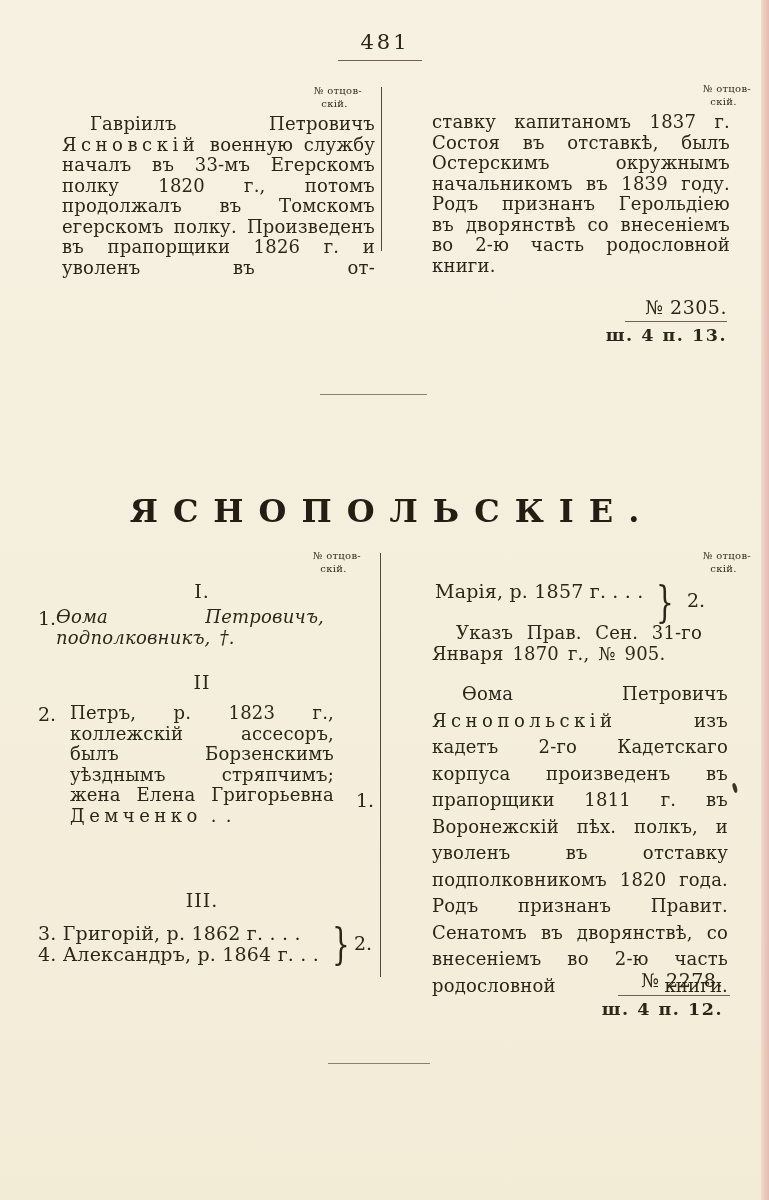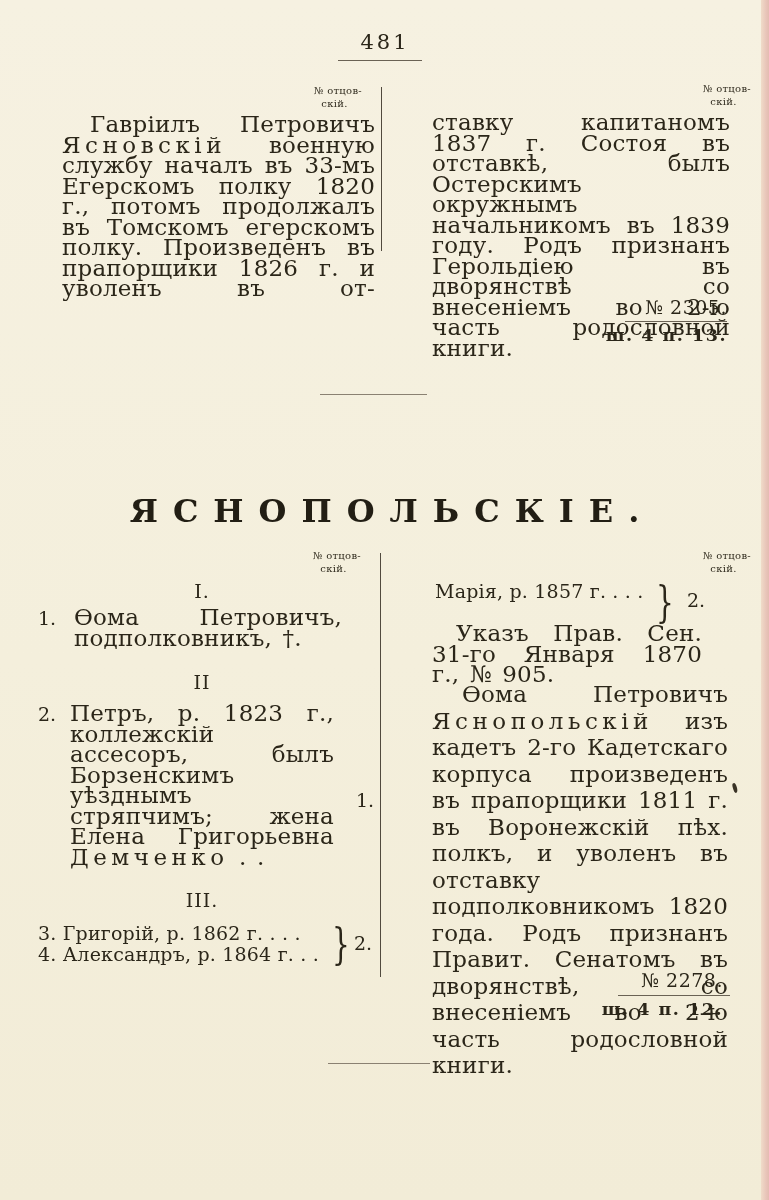--- a/index.html
+++ b/index.html
@@ -20,21 +20,21 @@
     position:absolute; top:0; right:0; width:8px; height:1200px;
     background:linear-gradient(90deg,#f0dcc9 0%, #e9c6ba 60%, #e3bcb1 100%);
   }
   .pagenum { font-size:21px; letter-spacing:3px; text-align:center; }
   .hrule { height:1px; background:#6a6254; }
   .hrule.faint { background:#8a8172; }
   .vrule { width:1px; background:#514a3e; }
   .colhead { font-size:10px; line-height:13px; text-align:center; letter-spacing:0.3px; color:#2f2a1d; }
   .colhead .l2 { display:block; padding-right:7px; }
   .body-text {
-    font-size:23px; line-height:20.5px;
+    font-size:18px; line-height:20.5px;
     text-align:justify; letter-spacing:0.2px; word-spacing:3px;
   }
   .just-all { text-align-last:justify; }
   .indent1 { text-indent:28px; }
   .sperr { letter-spacing:4.5px; }
   .roman { font-size:19px; text-align:center; letter-spacing:1px; }
   .item-num { font-size:19px; }
   .line { font-size:19px; white-space:nowrap; letter-spacing:0.2px; }
   .refnum { font-size:19px; text-align:right; letter-spacing:0.5px; }
   .refcode { font-size:17.5px; font-weight:bold; text-align:right; letter-spacing:1.5px; }
@@ -86,21 +86,21 @@
 
   <div class="abs colhead" style="left:298px; top:549px; width:78px;">
     <span>№ отцов-</span>
     <span class="l2">скій.</span>
   </div>
   <div class="abs vrule" style="left:380px; top:553px; height:424px;"></div>
 
   <div class="abs roman" style="left:62px; top:580px; width:280px;">I.</div>
 
   <div class="abs item-num" style="left:38px; top:607px;">1.</div>
-  <div class="abs body-text" style="left:74px; top:607px; width:268px;">Ѳома Петровичъ, подполковникъ, †.</div>
+  <div class="abs body-text" style="left:56px; top:607px; width:268px;font-style:italic;">Ѳома Петровичъ, подполковникъ, †.</div>
 
   <div class="abs roman" style="left:62px; top:671px; width:280px;">II</div>
 
   <div class="abs item-num" style="left:38px; top:703px;">2.</div>
   <div class="abs body-text" style="left:70px; top:703px; width:264px;">
     <span>Петръ, р. 1823 г., коллежскій ассесоръ, былъ Борзенскимъ уѣзднымъ стряпчимъ; жена Елена Григорьевна </span><span class="sperr">Демченко</span><span> . .</span>
   </div>
   <div class="abs fathernum" style="left:356px; top:789px;">1.</div>
 
 

